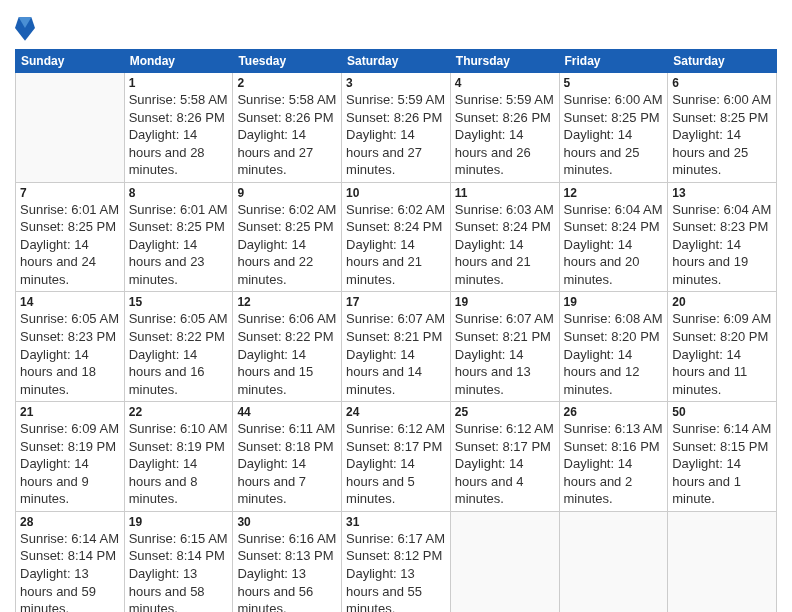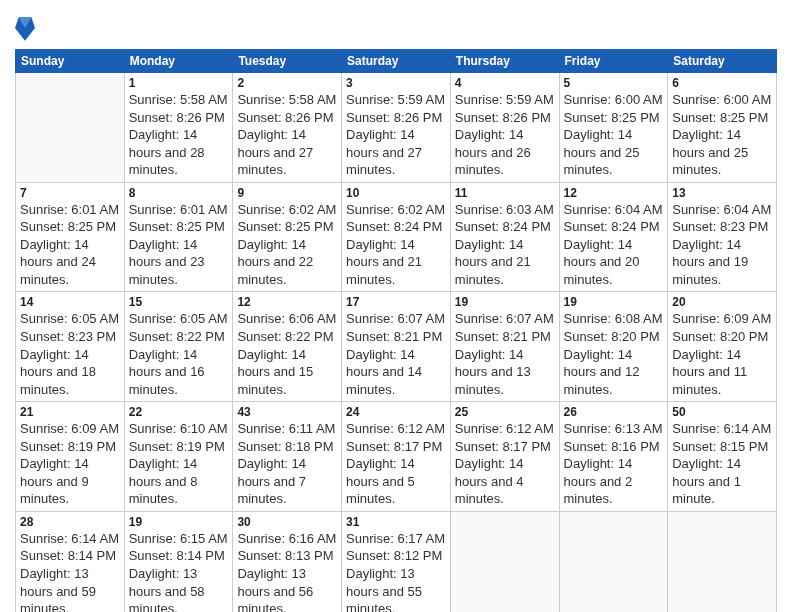--- a/index.html
+++ b/index.html
@@ -222,21 +222,21 @@
         <tr>
           <td>
             <span class="day-number">21</span>
             <div class="day-info">Sunrise: 6:09 AM<br>Sunset: 8:19 PM<br>Daylight: 14 hours and 9 minutes.</div>
           </td>
           <td>
             <span class="day-number">22</span>
             <div class="day-info">Sunrise: 6:10 AM<br>Sunset: 8:19 PM<br>Daylight: 14 hours and 8 minutes.</div>
           </td>
           <td>
-            <span class="day-number">43</span>
+            <span class="day-number">44</span>
             <div class="day-info">Sunrise: 6:11 AM<br>Sunset: 8:18 PM<br>Daylight: 14 hours and 7 minutes.</div>
           </td>
           <td>
             <span class="day-number">24</span>
             <div class="day-info">Sunrise: 6:12 AM<br>Sunset: 8:17 PM<br>Daylight: 14 hours and 5 minutes.</div>
           </td>
           <td>
             <span class="day-number">25</span>
             <div class="day-info">Sunrise: 6:12 AM<br>Sunset: 8:17 PM<br>Daylight: 14 hours and 4 minutes.</div>
           </td>

